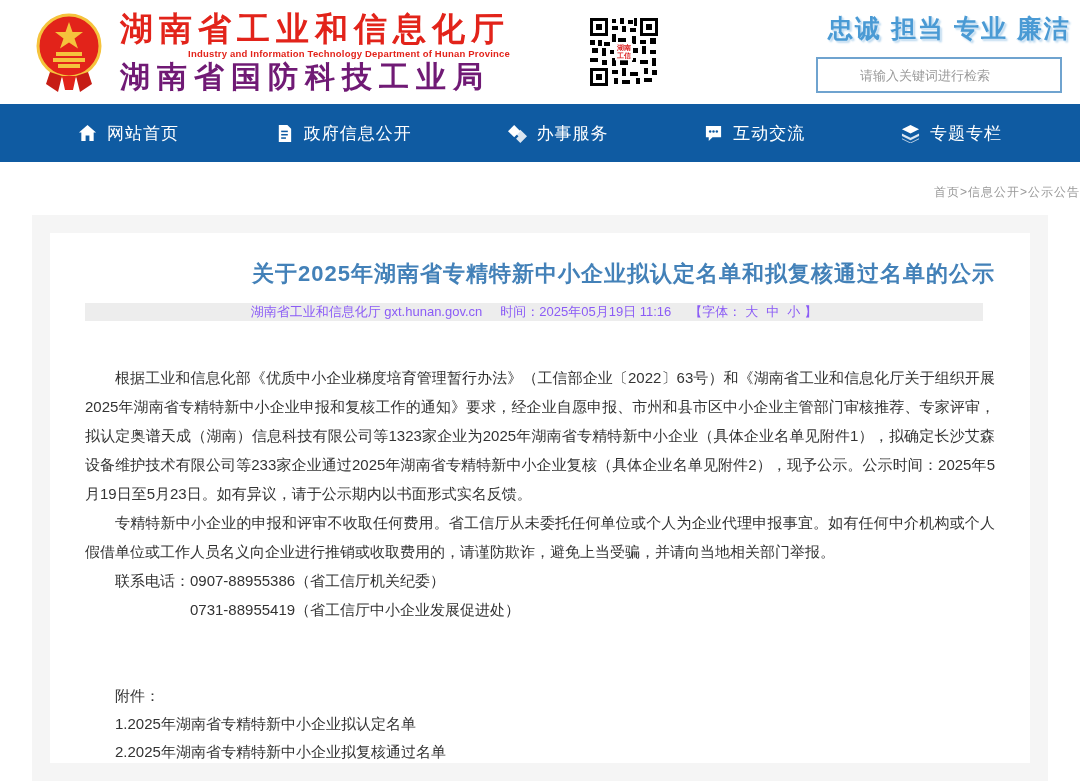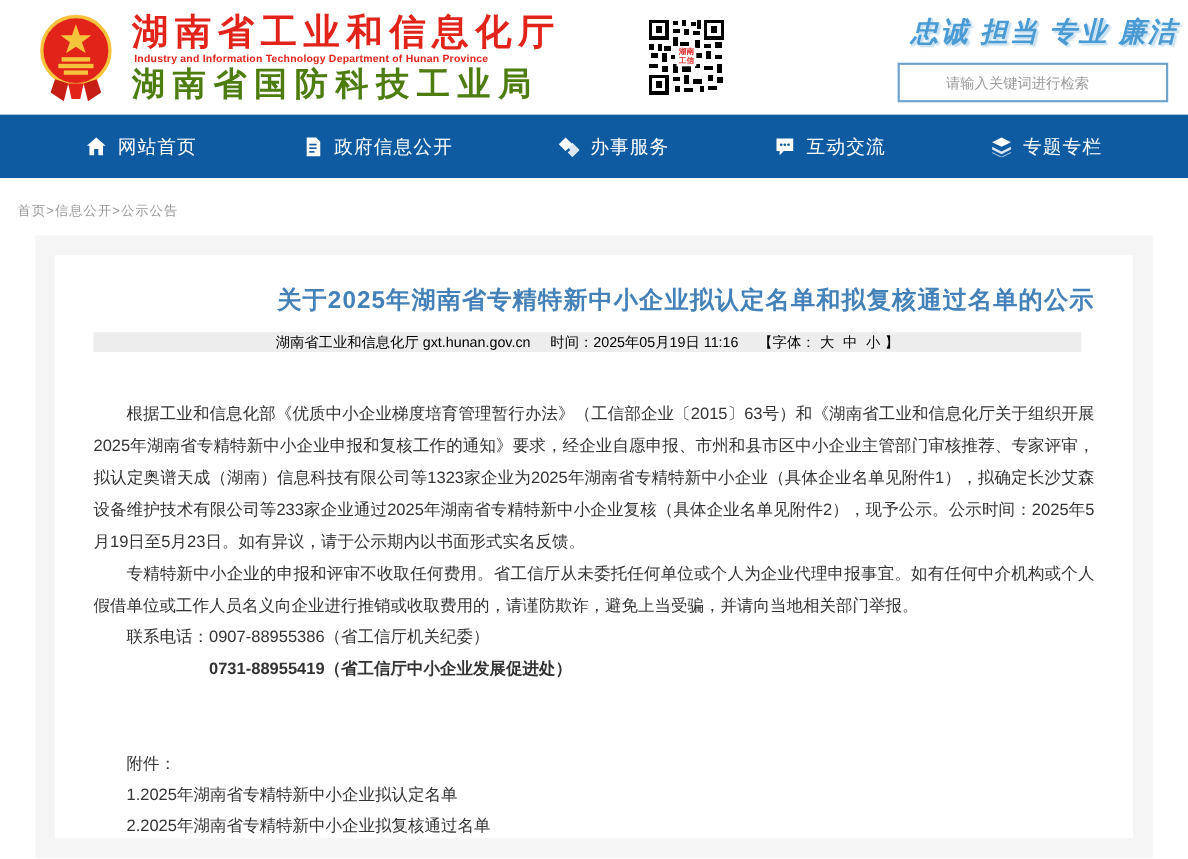--- a/index.html
+++ b/index.html
@@ -7,32 +7,32 @@
   body { font-family: "Liberation Sans", "DejaVu Sans", sans-serif; color: #333; }
 
   
   .site-header {
     height: 104px; background: #fff; display: flex; align-items: center;
     padding: 0 32px; position: relative;
   }
   .emblem-wrap { width: 66px; height: 84px; margin-left: 4px; flex: 0 0 auto; }
   .org-titles { margin-left: 18px; line-height: 1.05; }
   .org-cn { font-size: 33px; font-weight: bold; color: #e2231a; letter-spacing: 6px; }
-  .org-en { font-size: 9.5px; font-weight: bold; color: #e2231a; margin: 2px 0 2px 2px; letter-spacing: 0.2px; }
-  .org-cn2 { font-size: 30px; font-weight: bold; color: #4d7c0f; letter-spacing: 7px; }
+  .org-en { font-size: 9.5px; font-weight: bold; color: #e2231a; margin: 2px 0 2px 2px; letter-spacing: 0.2px; text-align: right; }
+  .org-cn2 { font-size: 30px; font-weight: bold; color: #701a75; letter-spacing: 7px; }
   .qr-wrap { position: absolute; left: 588px; top: 16px; width: 72px; height: 72px; }
   .qr-wrap svg { width: 100%; height: 100%; }
   .qr-text {
     position: absolute; left: 50%; top: 50%; transform: translate(-50%,-50%);
     background: #fff; color: #d22; font-size: 7px; font-weight: bold; line-height: 1.1;
     width: 18px; text-align: center; padding: 1px 0;
   }
   .header-right { position: absolute; right: 14px; top: 12px; width: 250px; }
   .slogan {
-    font-size: 25px; font-weight: bold; font-style: italic; color: #4a9ad4;
+    font-size: 25px; font-weight: bold; color: #4a9ad4;
     letter-spacing: 2px; white-space: nowrap; text-align: center;
     text-shadow: 1px 1px 0 #cfe4f4, 2px 2px 2px #b7d6ee;
     margin-left: 12px;
   }
   .search-box {
     margin-top: 12px; width: 246px; height: 36px; border: 2px solid #6fa3cf;
     background: #fff; display: flex; align-items: center;
   }
   .search-box input {
     border: none; outline: none; width: 100%; height: 100%;
@@ -45,46 +45,46 @@
   .main-nav {
     height: 58px; background: #0f5ba2; display: flex; align-items: center;
     justify-content: space-between; padding: 0 78px;
   }
   .nav-item { display: flex; align-items: center; gap: 10px; cursor: pointer; }
   .nav-item .nav-icon { width: 19px; height: 19px; display: inline-flex; }
   .nav-item .nav-icon svg { width: 100%; height: 100%; }
   .nav-item .nav-label { color: #fff; font-size: 17px; letter-spacing: 1px; }
 
   
-  .breadcrumb-bar { padding: 20px 0 14px 16px; background: #fff; }
+  .breadcrumb-bar { padding: 20px 0 14px 16px; background: #fff; text-align: right; }
   .breadcrumb { font-size: 12px; color: #999; letter-spacing: 1px; }
 
   
   .outer-panel {
     margin: 0 32px; background: #f5f5f5; padding: 18px; height: 566px;
   }
   .article-card { background: #fff; height: 100%; padding: 24px 35px 0 35px; position: relative; }
   .article-title {
     text-align: right; color: #4381b8; font-size: 22px; font-weight: bold;
     letter-spacing: 1px; margin-top: 2px;
   }
   .meta-bar {
     margin: 14px 12px 0 0; background: #ededed; height: 18px;
     display: flex; align-items: center; justify-content: center;
-    font-size: 13px; color: #000000; gap: 4px;
+    font-size: 13px; color: #8b5cf6; gap: 4px;
   }
   .meta-bar .meta-part { white-space: nowrap; }
   .meta-time { margin-left: 14px; }
   .meta-font { margin-left: 14px; display: inline-flex; gap: 0; }
   .font-size-link { cursor: pointer; padding: 0 4px; }
 
   .article-body { margin-top: 42px; font-size: 15px; color: #333; line-height: 29px; }
   .para { text-indent: 2em; text-align: justify; }
   .contact-line1 { text-indent: 2em; }
-  .contact-line2 { padding-left: 7em; font-weight: bold; }
+  .contact-line2 { padding-left: 7em; }
 
   .attachments { margin-top: 58px; }
   .attachments div { text-indent: 2em; line-height: 28px; }
   .attachment-link { cursor: pointer; }
 </style>
 </head>
 <body>
 
 <header class="site-header">
   <div class="emblem-wrap">
@@ -236,21 +236,21 @@
       <span class="meta-part meta-font">
         <span>【字体：</span>
         <span class="font-size-link">大</span>
         <span class="font-size-link">中</span>
         <span class="font-size-link">小</span>
         <span>】</span>
       </span>
     </div>
 
     <div class="article-body">
-      <p class="para">根据工业和信息化部《优质中小企业梯度培育管理暂行办法》（工信部企业〔2015〕63号）和《湖南省工业和信息化厅关于组织开展2025年湖南省专精特新中小企业申报和复核工作的通知》要求，经企业自愿申报、市州和县市区中小企业主管部门审核推荐、专家评审，拟认定奥谱天成（湖南）信息科技有限公司等1323家企业为2025年湖南省专精特新中小企业（具体企业名单见附件1），拟确定长沙艾森设备维护技术有限公司等233家企业通过2025年湖南省专精特新中小企业复核（具体企业名单见附件2），现予公示。公示时间：2025年5月19日至5月23日。如有异议，请于公示期内以书面形式实名反馈。</p>
+      <p class="para">根据工业和信息化部《优质中小企业梯度培育管理暂行办法》（工信部企业〔2022〕63号）和《湖南省工业和信息化厅关于组织开展2025年湖南省专精特新中小企业申报和复核工作的通知》要求，经企业自愿申报、市州和县市区中小企业主管部门审核推荐、专家评审，拟认定奥谱天成（湖南）信息科技有限公司等1323家企业为2025年湖南省专精特新中小企业（具体企业名单见附件1），拟确定长沙艾森设备维护技术有限公司等233家企业通过2025年湖南省专精特新中小企业复核（具体企业名单见附件2），现予公示。公示时间：2025年5月19日至5月23日。如有异议，请于公示期内以书面形式实名反馈。</p>
       <p class="para">专精特新中小企业的申报和评审不收取任何费用。省工信厅从未委托任何单位或个人为企业代理申报事宜。如有任何中介机构或个人假借单位或工作人员名义向企业进行推销或收取费用的，请谨防欺诈，避免上当受骗，并请向当地相关部门举报。</p>
       <p class="contact-line1">联系电话：0907-88955386（省工信厅机关纪委）</p>
       <p class="contact-line2">0731-88955419（省工信厅中小企业发展促进处）</p>
 
       <div class="attachments">
         <div>附件：</div>
         <div class="attachment-link">1.2025年湖南省专精特新中小企业拟认定名单</div>
         <div class="attachment-link">2.2025年湖南省专精特新中小企业拟复核通过名单</div>
       </div>
 

